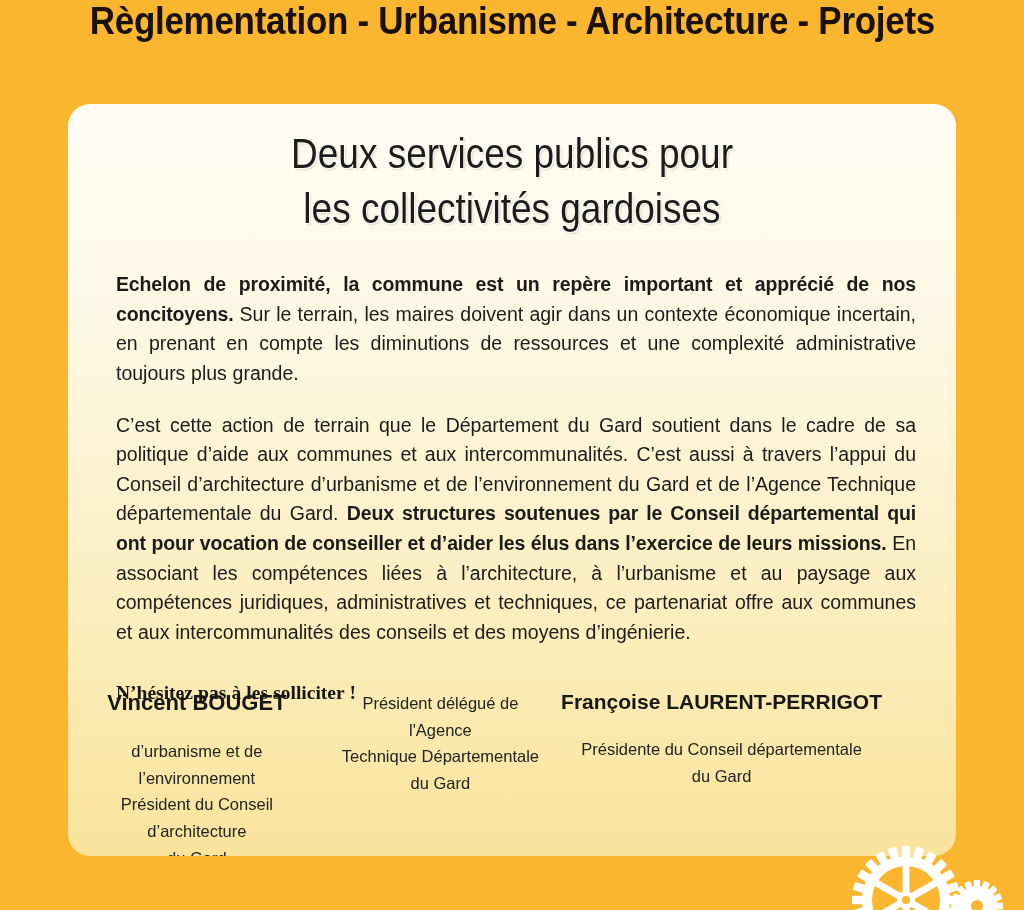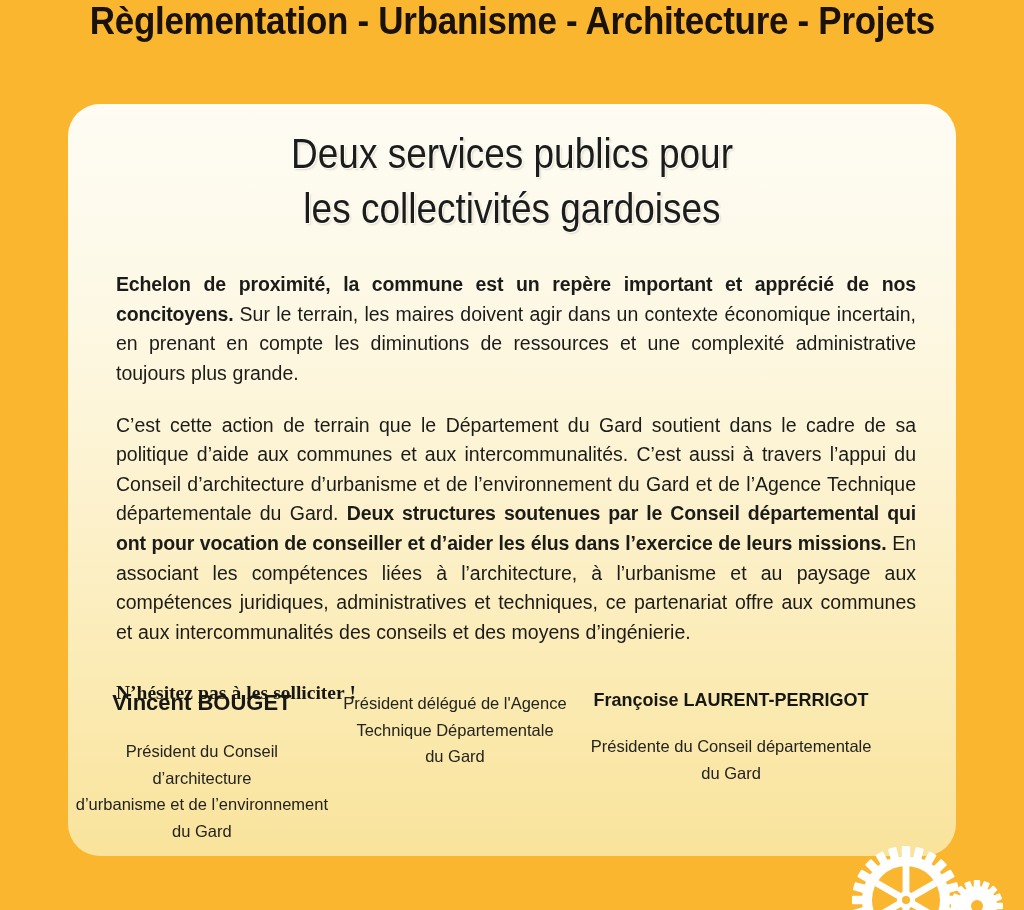--- a/index.html
+++ b/index.html
@@ -37,21 +37,21 @@
     transform-origin: center;
   }
 
   
   .card {
     position: absolute;
     left: 68px;
     top: 104px;
     width: 888px;
     height: 752px;
-    border-radius: 32px;
+    border-radius: 22px;
     background: linear-gradient(to bottom,
         #FEFCF3 0%,
         #FDFAEB 18%,
         #FDF6DC 38%,
         #FCF0C8 58%,
         #FBEBB4 76%,
         #FAE6A4 92%,
         #F9E39C 100%);
     overflow: hidden;
   }
@@ -120,21 +120,21 @@
   .sig-1 { width: 290px; }
   .sig-2 { width: 258px; }
   .sig-3 { width: 340px; }
   .sig-name {
     font-weight: bold;
     font-size: 22px;
     color: #171715;
     white-space: nowrap;
     margin-bottom: 22px;
   }
-  .sig-3 .sig-name { font-size: 18px; }
+  .sig-3 .sig-name { font-size: 21px; }
   .sig-role {
     font-size: 16.5px;
     line-height: 1.62;
     color: #23231F;
   }
 
   
   .gears {
     position: absolute;
     right: 0;
@@ -165,22 +165,22 @@
     <p class="para"><span>C’est cette action de terrain que le Département du Gard soutient dans le cadre de sa politique d’aide aux communes et aux intercommunalités. C’est aussi à travers l’appui du Conseil d’architecture d’urbanisme et de l’environnement du Gard et de l’Agence Technique départementale du Gard. </span><b>Deux structures soutenues par le Conseil départemental qui ont pour vocation de conseiller et d’aider les élus dans l’exercice de leurs missions.</b><span> En associant les compétences liées à l’architecture, à l’urbanisme et au paysage aux compétences juridiques, administratives et techniques, ce partenariat offre aux communes et aux intercommunalités des conseils et des moyens d’ingénierie.</span></p>
 
     <p class="para para-call">N’hésitez pas à les solliciter !</p>
   </div>
 
   <div class="signatures">
 
     <div class="sig sig-1">
       <div class="sig-name">Vincent BOUGET</div>
       <div class="sig-role">
+        <div>d’urbanisme et de l’environnement</div>
         <div>Président du Conseil d’architecture</div>
-        <div>d’urbanisme et de l’environnement</div>
         <div>du Gard</div>
       </div>
     </div>
 
     <div class="sig sig-2">
       <div class="sig-role">
         <div>Président délégué de l'Agence</div>
         <div>Technique Départementale</div>
         <div>du Gard</div>
       </div>

